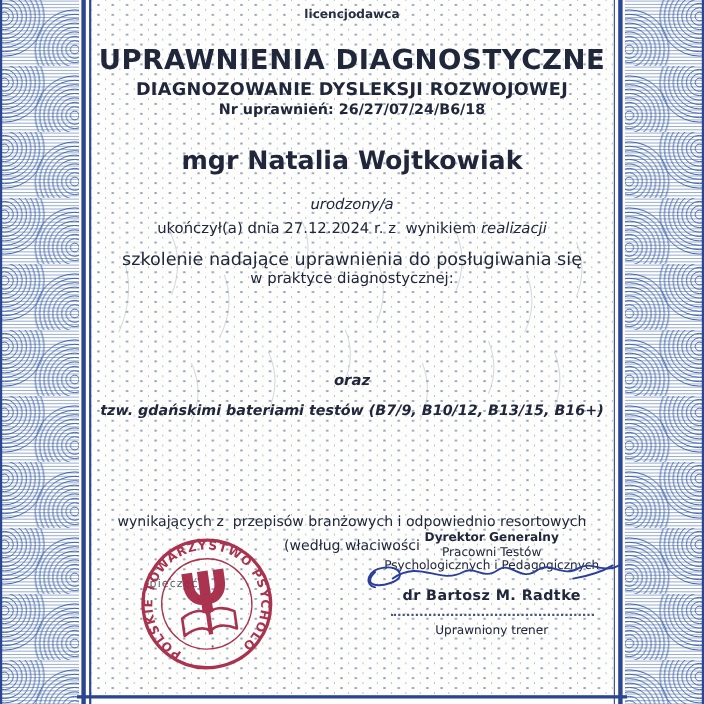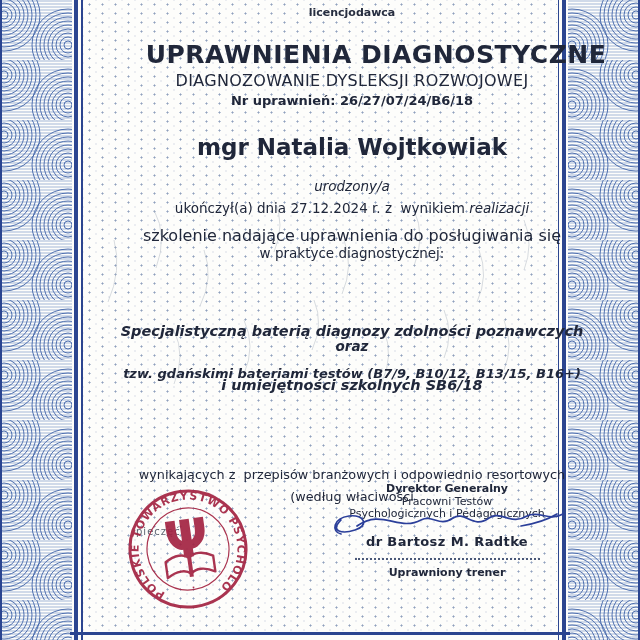--- a/index.html
+++ b/index.html
@@ -24,44 +24,44 @@
     position:absolute;left:83px;right:83px;top:0;height:632px;z-index:0;
     background-image:
       radial-gradient(circle,#8fa0bd 0.9px,transparent 1.15px),
       radial-gradient(circle,#b3bed4 0.7px,transparent 0.95px);
     background-size:13px 9px,13px 9px;
     background-position:0 0,6.5px 4.5px;
   }
   .watermark{position:absolute;left:84px;top:180px;z-index:1;opacity:.45;}
   
   .content{position:absolute;left:84px;top:0;width:472px;height:640px;z-index:3;}
-  .line{position:absolute;left:0;width:472px;text-align:center;white-space:pre-wrap;margin-left:32px;}
+  .line{position:absolute;left:0;width:472px;text-align:center;white-space:pre-wrap;}
   .licensor{top:6px;font-size:11px;font-weight:600;color:#272e40;}
-  .title{top:40px;font-size:25px;font-weight:700;letter-spacing:.5px;padding-left:24px;}
-  .subtitle{top:71px;font-size:16px;font-weight:400;letter-spacing:.3px;}
+  .title{top:40px;font-size:25px;font-weight:700;letter-spacing:.5px;}
+  .subtitle{top:71px;font-size:16px;font-weight:700;letter-spacing:.3px;}
   .license-no{top:93px;font-size:13px;font-weight:700;}
   .name{top:134px;font-size:23px;font-weight:700;}
   .born{top:178px;font-size:13.5px;font-weight:500;font-style:italic;}
   .completed{top:200px;font-size:13.5px;font-weight:500;}
   .completed .result{font-style:italic;}
   .training{top:226px;font-size:16px;font-weight:500;}
   .practice{top:245px;font-size:13.5px;font-weight:500;}
   .tool1{top:286px;font-size:14.5px;font-weight:700;font-style:italic;line-height:18px;}
   .conj{top:338px;font-size:13.5px;font-weight:600;font-style:italic;}
   .tool2{top:366px;font-size:13px;font-weight:700;font-style:italic;}
   .note{top:420px;font-size:12.8px;font-weight:500;line-height:22px;}
   
   .sig-block{position:absolute;left:233px;top:482px;width:260px;text-align:center;}
   .sig-role1{font-size:11px;font-weight:600;line-height:14px;}
   .sig-role2{font-size:11px;font-weight:500;line-height:12px;}
   .sig-role3{font-size:11px;font-weight:500;line-height:12px;}
   .sig-scribble{position:absolute;left:-10px;top:18px;pointer-events:none;}
   .sig-name{margin-top:14px;font-size:13px;font-weight:600;letter-spacing:.4px;}
   .sig-dotline{margin:9px auto 0 auto;width:185px;border-top:2px dotted #4a5878;}
-  .sig-caption{margin-top:6px;font-size:11px;font-weight:700;}
+  .sig-caption{margin-top:6px;font-size:11px;font-weight:400;}
   
   .stamp-placeholder{position:absolute;left:52px;top:526px;font-size:10px;color:#5b6370;letter-spacing:1px;}
   .stamp{position:absolute;left:17px;top:462px;transform:rotate(-8deg);opacity:.92;}
 </style>
 </head>
 <body>
 
 <div class="paper-dots"></div>
 
 <svg class="watermark" width="472" height="290">
@@ -147,24 +147,20 @@
 <div class="content">
   <div class="line licensor">licencjodawca</div>
   <div class="line title">UPRAWNIENIA DIAGNOSTYCZNE</div>
   <div class="line subtitle">DIAGNOZOWANIE DYSLEKSJI ROZWOJOWEJ</div>
   <div class="line license-no">Nr uprawnień: 26/27/07/24/B6/18</div>
   <div class="line name">mgr Natalia Wojtkowiak</div>
   <div class="line born">urodzony/a</div>
   <div class="line completed"><span>ukończył(a) dnia 27.12.2024 r. z  wynikiem </span><span class="result">realizacji</span></div>
   <div class="line training">szkolenie nadające uprawnienia do posługiwania się</div>
   <div class="line practice">w praktyce diagnostycznej:</div>
-  <div class="line tool1">
-    <div>Specjalistyczną baterią diagnozy zdolności poznawczych</div>
-    <div>i umiejętności szkolnych SB6/18</div>
-  </div>
   <div class="line conj">oraz</div>
   <div class="line tool2">tzw. gdańskimi bateriami testów (B7/9, B10/12, B13/15, B16+)</div>
   <div class="line note">
     <div>wynikających z  przepisów branżowych i odpowiednio resortowych (według właciwości</div>
     
   </div>
 
   <div class="sig-block">
     <div class="sig-role1">Dyrektor Generalny</div>
     <div class="sig-role2">Pracowni Testów</div>

